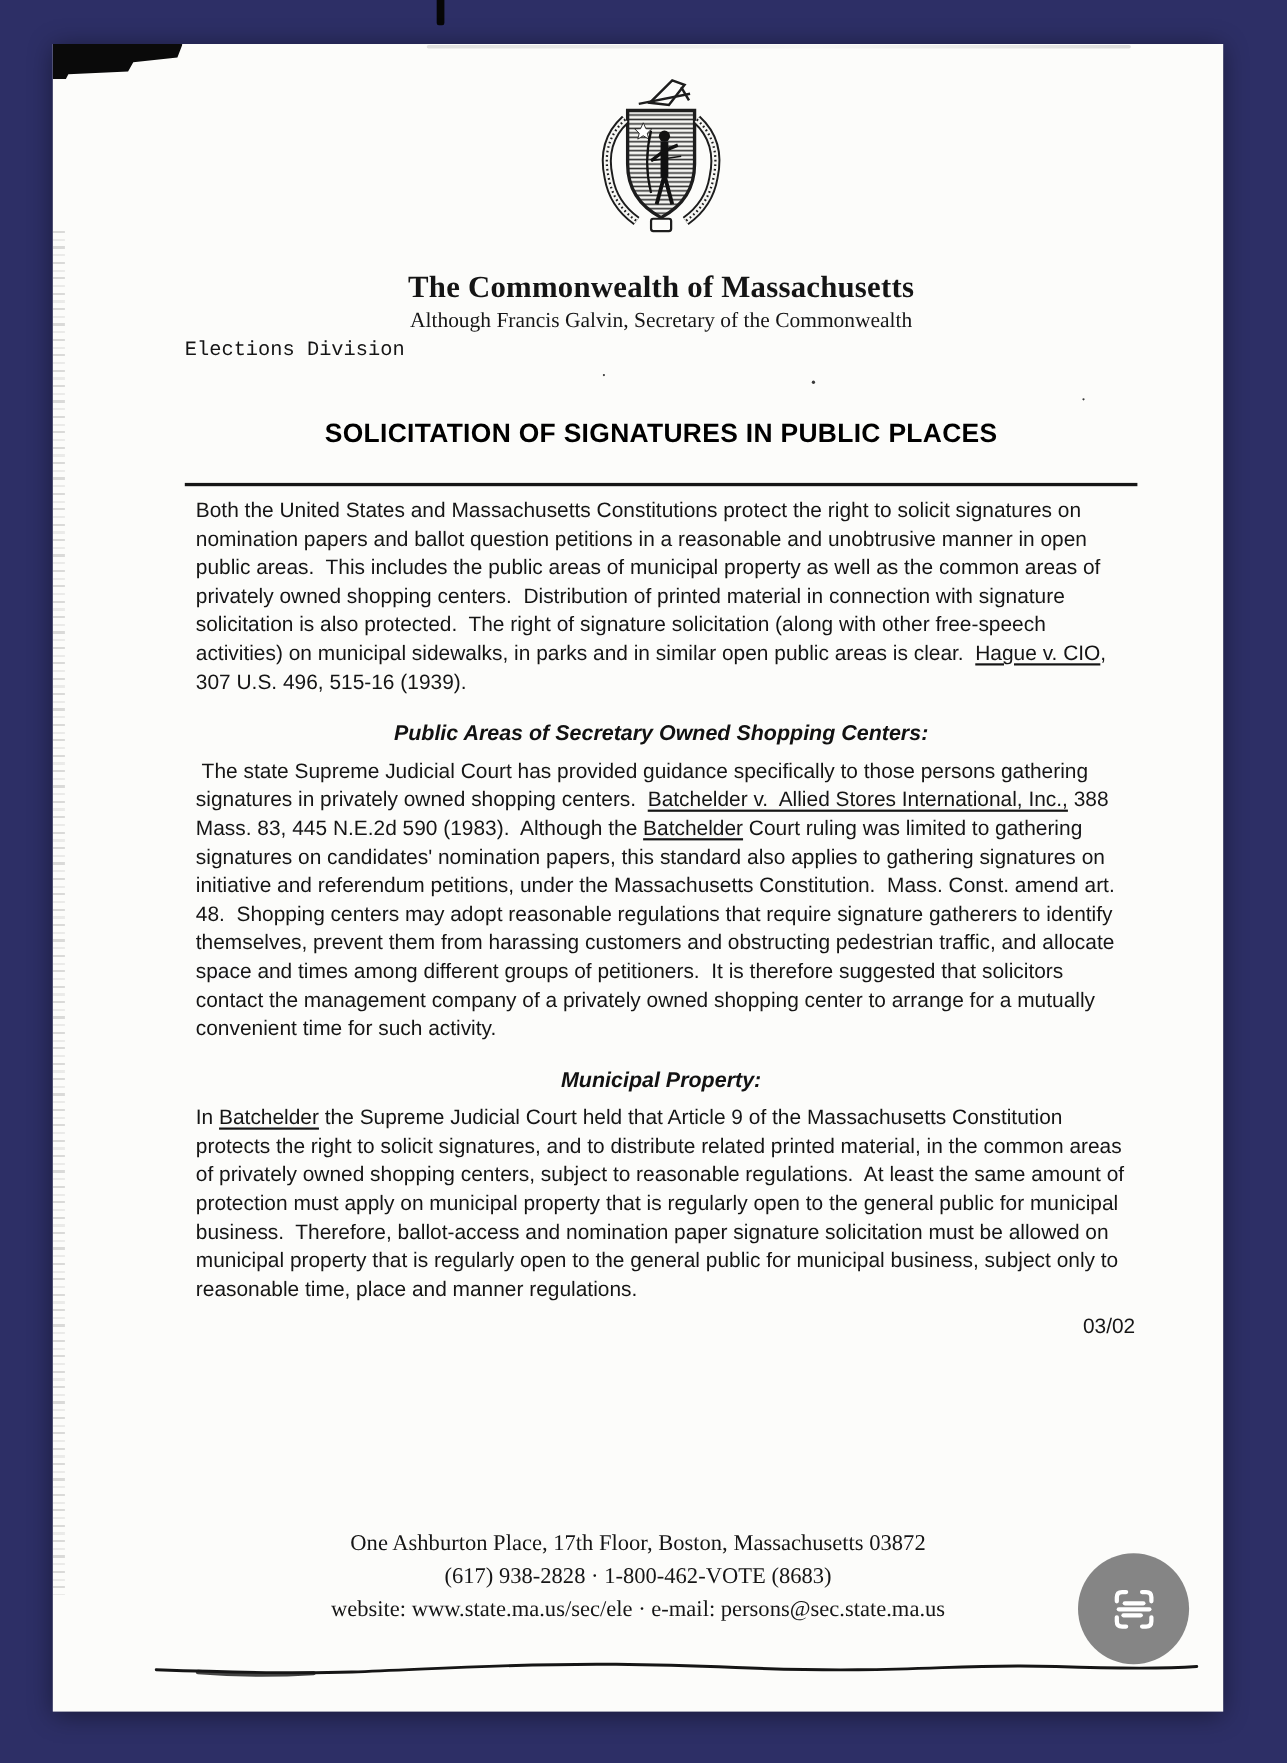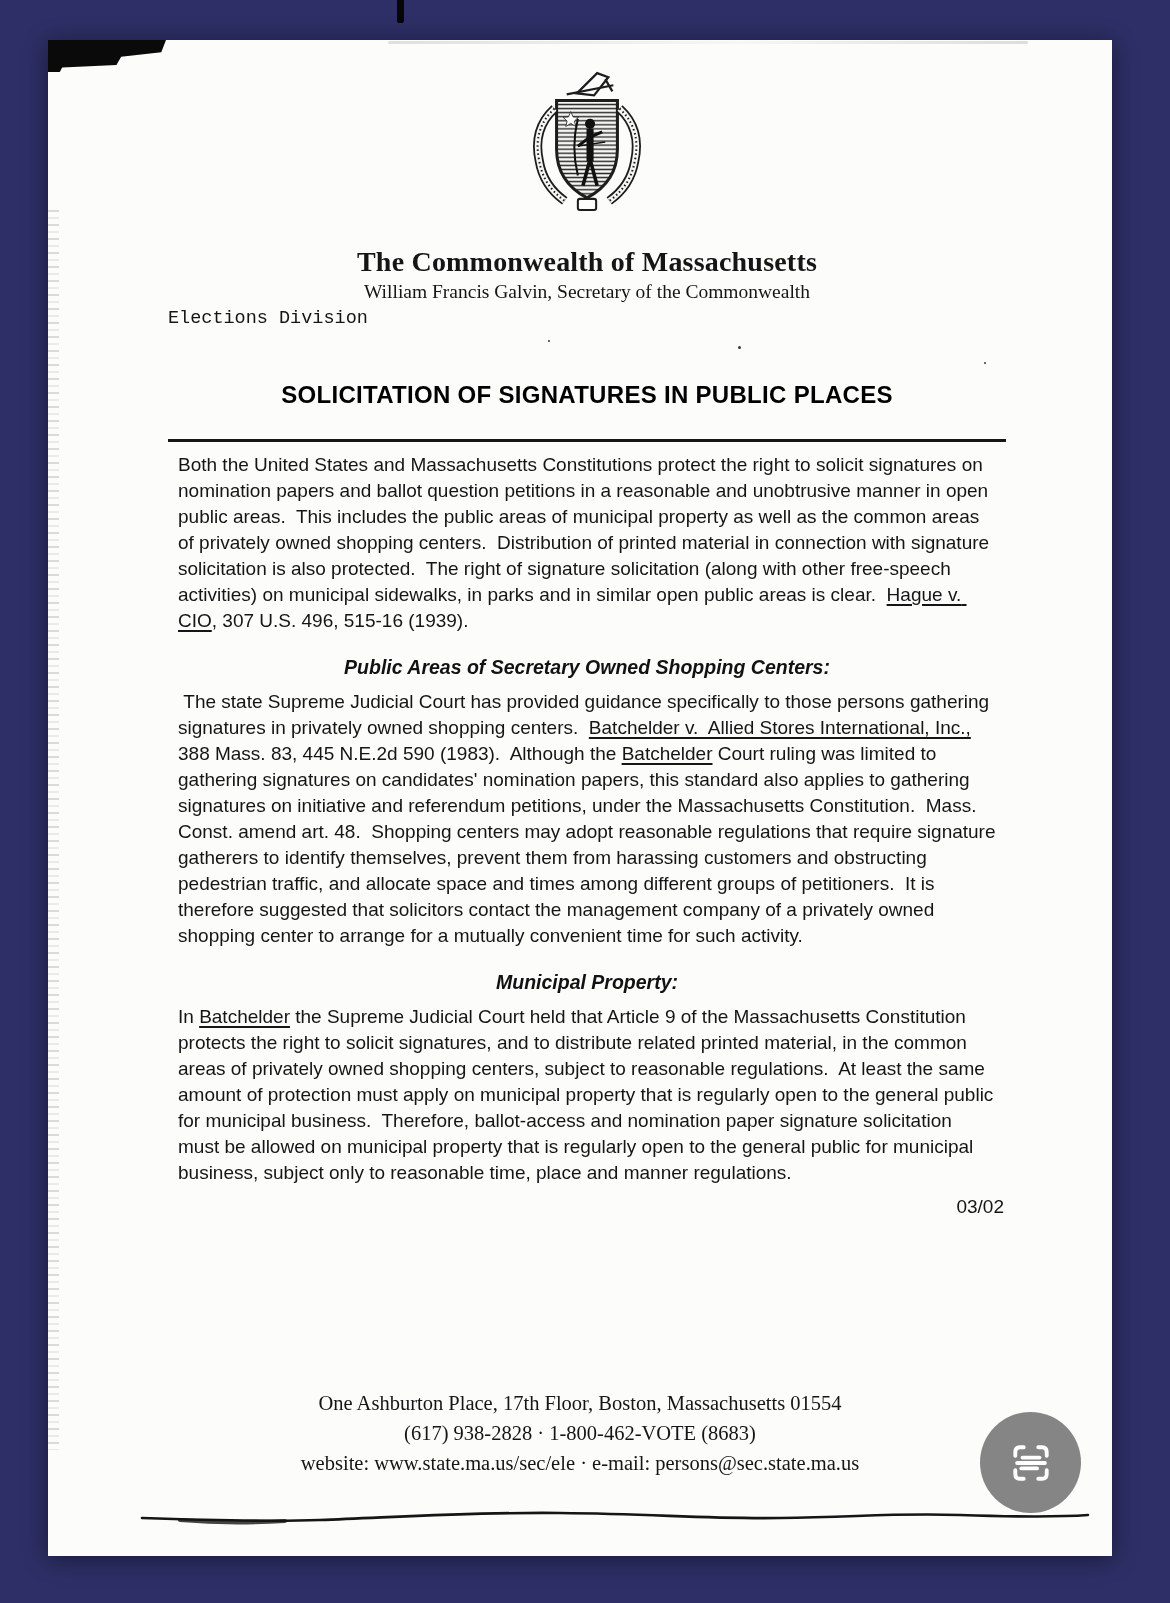--- a/index.html
+++ b/index.html
@@ -19,21 +19,21 @@
     clip-path:polygon(0 0,100% 0,96% 38%,62% 52%,58% 78%,12% 86%,10% 100%,0 100%); }
   .top-smudge { position:absolute; left:340px; top:1px; width:640px; height:3px; opacity:.45; border-radius:2px;
     background:linear-gradient(90deg, rgba(0,0,0,.25), rgba(0,0,0,.05) 55%, rgba(0,0,0,.28)); }
   .edge-streaks { position:absolute; left:0; top:170px; width:11px; height:1240px;
     background:repeating-linear-gradient(180deg, rgba(40,40,40,.16) 0 2px, rgba(0,0,0,0) 2px 7px, rgba(60,60,60,.09) 7px 9px, rgba(0,0,0,0) 9px 14px); }
   .speck { position:absolute; background:#3a3a3a; border-radius:50%; }
   .s1 { left:690px; top:306px; width:3px; height:3px; }
   .s2 { left:936px; top:322px; width:2px; height:2px; }
   .s3 { left:500px; top:300px; width:2px; height:2px; }
 
-  .content { padding:0 106px 0 120px; color:#151515; }
+  .content { padding:0 78px 0 120px; color:#151515; }
   .seal { width:142px; margin:26px auto 0; display:block; }
   .org { font-family:"Liberation Serif", serif; font-weight:bold; font-size:28px; text-align:center; margin-top:10px; letter-spacing:.2px; }
   .officer { font-family:"Liberation Serif", serif; font-size:19.5px; text-align:center; margin-top:3px; }
   .division { font-family:Liberation Mono, monospace; font-size:18.5px; text-align:left; margin-top:5px; }
 
   .doc-title { font-size:24px; font-weight:bold; text-align:center; margin:52px 0 0; letter-spacing:.3px; color:#000000; }
   .rule { border:none; border-top:3px solid #161616; margin:30px 0 0; }
 
   p.body { font-size:19px; line-height:26px; margin:10px; white-space:pre-wrap; }
   .intro { margin-top:34px; }
@@ -97,40 +97,40 @@
         <path d="M38 42 Q16 62 23 94 Q27 118 48 133" stroke="#f6f6f3" stroke-width="5.5"></path>
         <path d="M38 42 Q16 62 23 94 Q27 118 48 133" stroke="#1d1d1d" stroke-width="2" stroke-dasharray="1.5 2.6"></path>
         <path d="M102 42 Q124 62 117 94 Q113 118 92 133" stroke="#1d1d1d" stroke-width="9"></path>
         <path d="M102 42 Q124 62 117 94 Q113 118 92 133" stroke="#f6f6f3" stroke-width="5.5"></path>
         <path d="M102 42 Q124 62 117 94 Q113 118 92 133" stroke="#1d1d1d" stroke-width="2" stroke-dasharray="1.5 2.6"></path>
       </g>
       <rect x="61" y="131" width="18" height="11" rx="2" fill="#fdfdfb" stroke="#1d1d1d" stroke-width="2"></rect>
     </svg>
 
     <div class="org">The Commonwealth of Massachusetts</div>
-    <div class="officer">William Francis Galvin, Secretary of the Commonwealth</div>
+    <div class="officer">Although Francis Galvin, Secretary of the Commonwealth</div>
     <div class="division">Elections Division</div>
 
     <h2 class="doc-title">SOLICITATION OF SIGNATURES IN PUBLIC PLACES</h2>
     <hr class="rule">
 
     <p class="body intro"><span>Both the United States and Massachusetts Constitutions protect the right to solicit signatures on nomination papers and ballot question petitions in a reasonable and unobtrusive manner in open public areas.  This includes the public areas of municipal property as well as the common areas of privately owned shopping centers.  Distribution of printed material in connection with signature solicitation is also protected.  The right of signature solicitation (along with other free-speech activities) on municipal sidewalks, in parks and in similar open public areas is clear.  </span><span class="u">Hague v. CIO</span><span>, 307 U.S. 496, 515-16 (1939).</span></p>
 
     <h3 class="sec">Public Areas of Secretary Owned Shopping Centers:</h3>
     <p class="body"><span> The state Supreme Judicial Court has provided guidance specifically to those persons gathering signatures in privately owned shopping centers.  </span><span class="u">Batchelder v.  Allied Stores International, Inc.,</span><span> 388 Mass. 83, 445 N.E.2d 590 (1983).  Although the </span><span class="u">Batchelder</span><span> Court ruling was limited to gathering signatures on candidates' nomination papers, this standard also applies to gathering signatures on initiative and referendum petitions, under the Massachusetts Constitution.  Mass. Const. amend art. 48.  Shopping centers may adopt reasonable regulations that require signature gatherers to identify themselves, prevent them from harassing customers and obstructing pedestrian traffic, and allocate space and times among different groups of petitioners.  It is therefore suggested that solicitors contact the management company of a privately owned shopping center to arrange for a mutually convenient time for such activity.</span></p>
 
     <h3 class="sec">Municipal Property:</h3>
     <p class="body"><span>In </span><span class="u">Batchelder</span><span> the Supreme Judicial Court held that Article 9 of the Massachusetts Constitution protects the right to solicit signatures, and to distribute related printed material, in the common areas of privately owned shopping centers, subject to reasonable regulations.  At least the same amount of protection must apply on municipal property that is regularly open to the general public for municipal business.  Therefore, ballot-access and nomination paper signature solicitation must be allowed on municipal property that is regularly open to the general public for municipal business, subject only to reasonable time, place and manner regulations.</span></p>
 
 
     <div class="date">03/02</div>
   </div>
 
   <div class="footer">
-    <div>One Ashburton Place, 17th Floor, Boston, Massachusetts 01554</div>
+    <div>One Ashburton Place, 17th Floor, Boston, Massachusetts 03872</div>
     <div>(617) 938-2828  ·  1-800-462-VOTE (8683)</div>
     <div>website: www.state.ma.us/sec/ele  ·  e-mail: persons@sec.state.ma.us</div>
   </div>
 
   <svg class="wavy" width="950" height="18" viewBox="0 0 950 18">
     <path d="M2 10 C 60 12, 120 14, 180 12 C 260 9, 330 4, 420 5 C 520 6, 560 11, 640 10 C 720 9, 750 5, 820 7 C 880 9, 920 9, 948 7" fill="none" stroke="#151515" stroke-width="2.6" stroke-linecap="round"></path>
     <path d="M40 12 C 75 15, 110 15, 145 13" fill="none" stroke="#151515" stroke-width="4" opacity="0.8" stroke-linecap="round"></path>
   </svg>
 </div>
 

